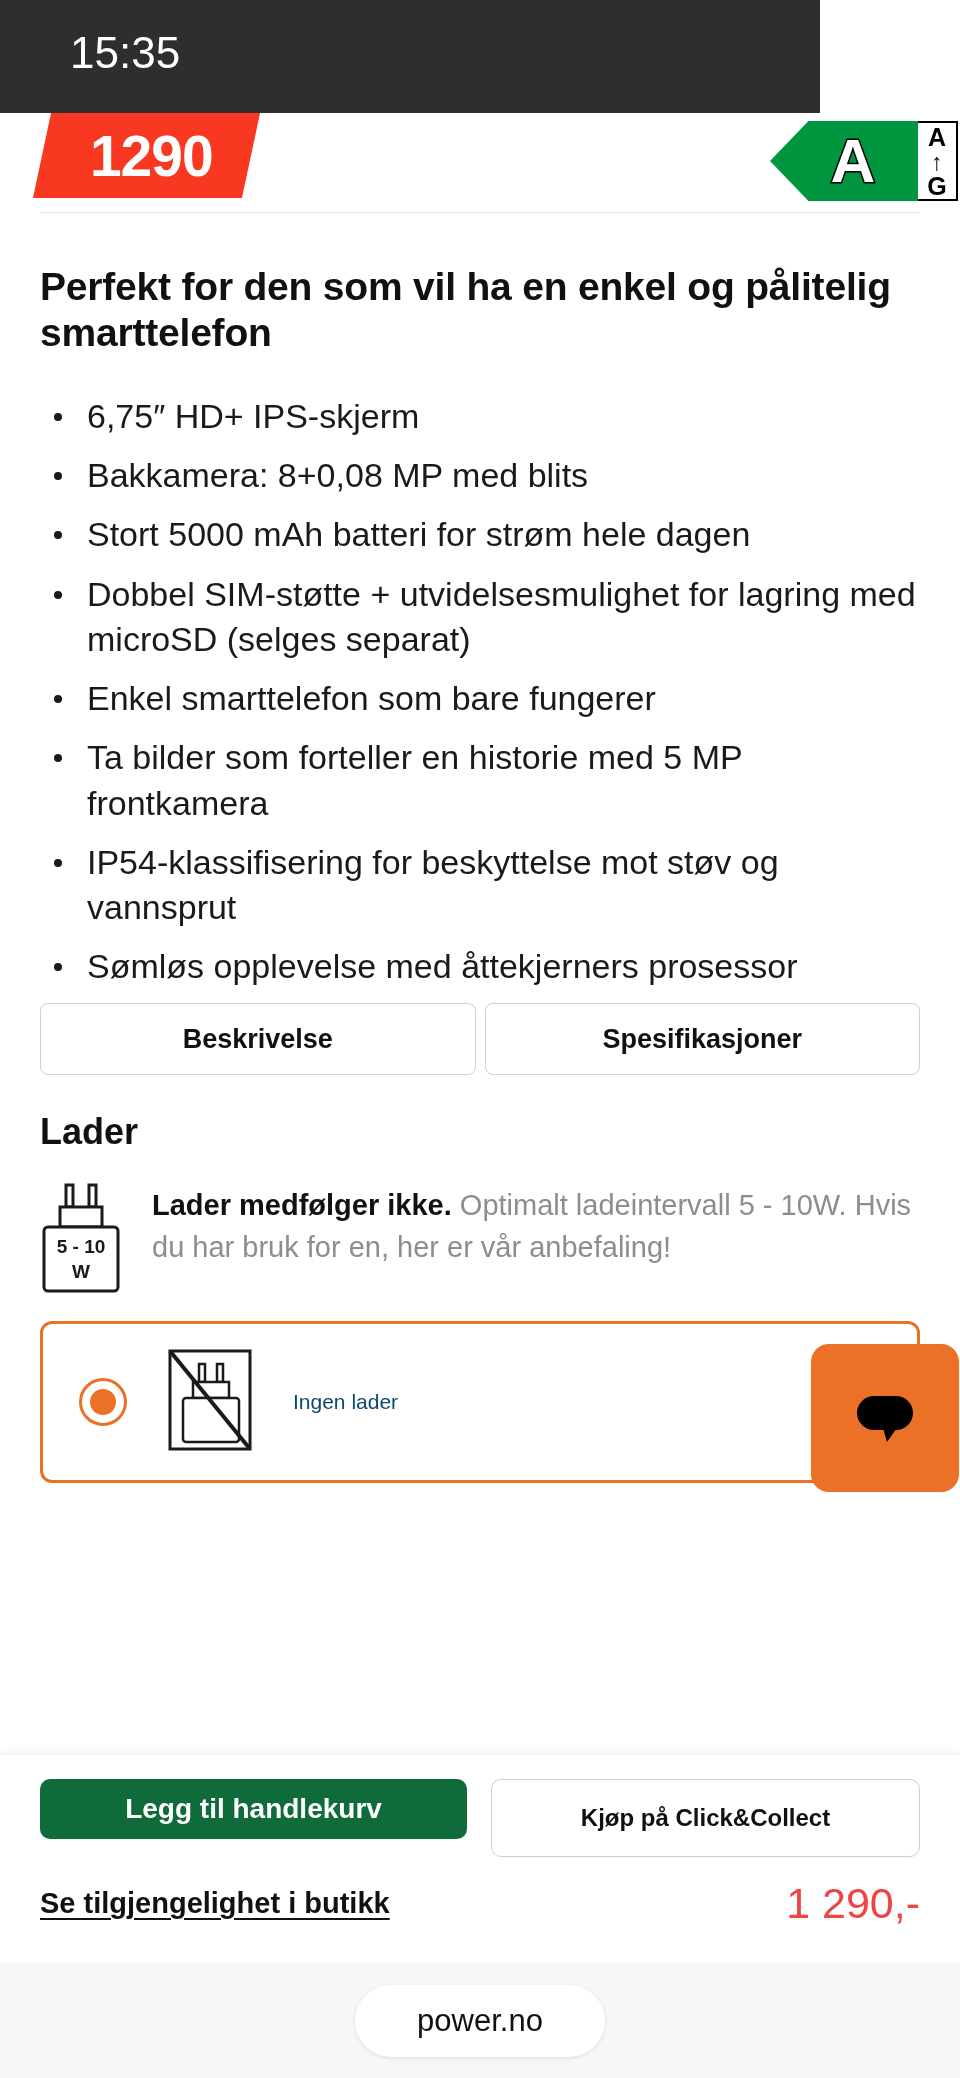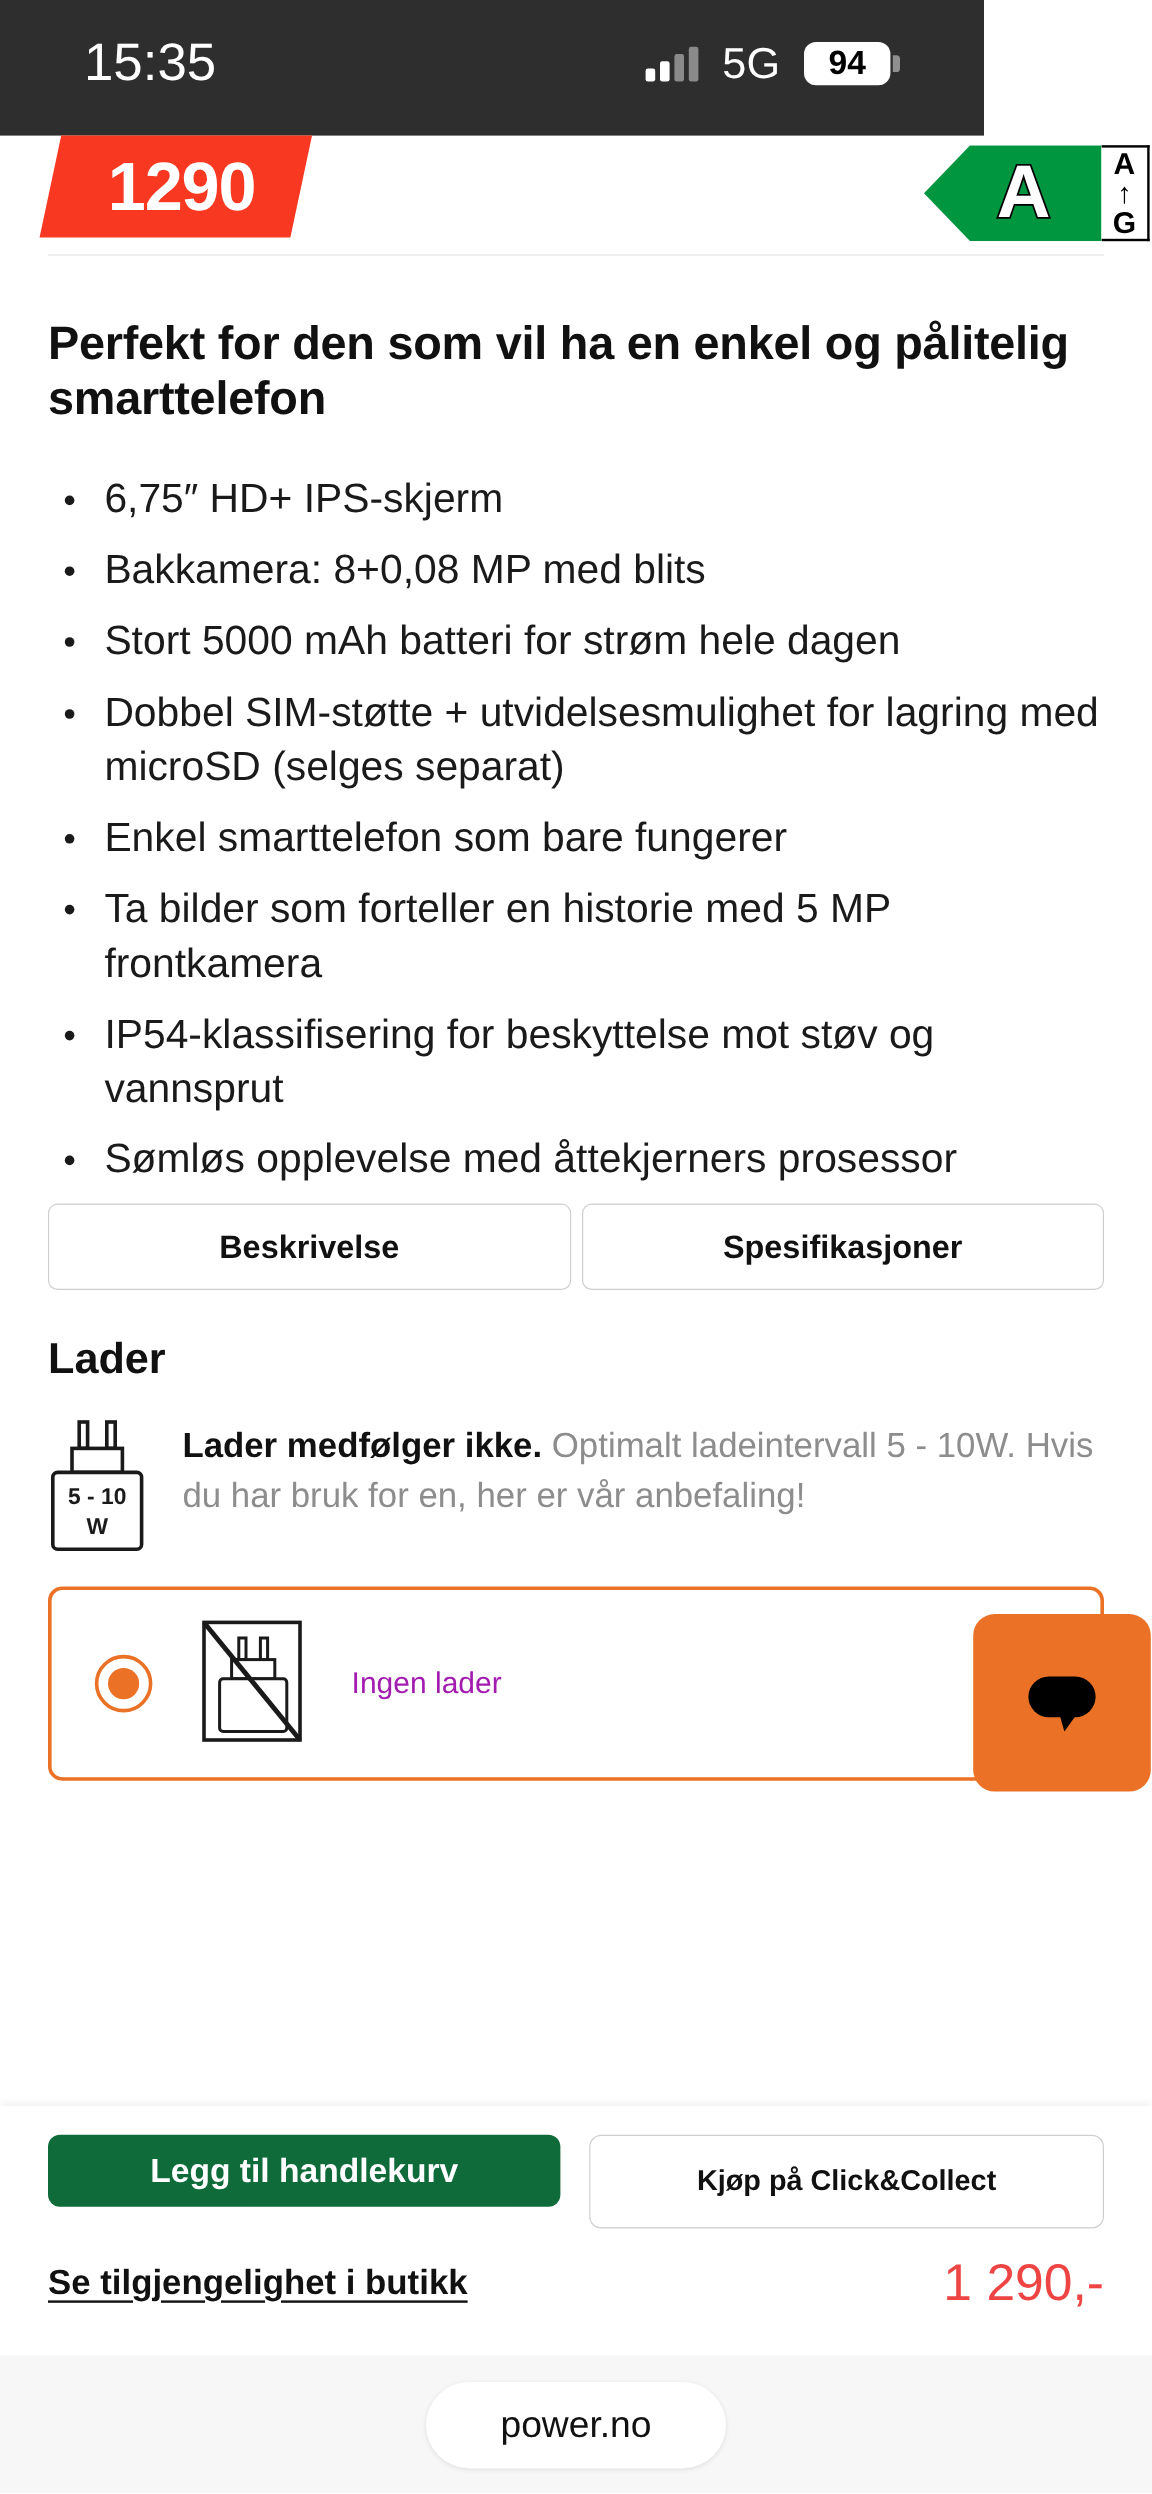--- a/index.html
+++ b/index.html
@@ -293,22 +293,22 @@
   }
   .radio i {
     display: block;
     width: 26px;
     height: 26px;
     border-radius: 50%;
     background: #ea7125;
   }
   .option-ico { width: 86px; flex: 0 0 86px; }
   .option-label {
-    font-size: 25px;
-    color: #a21caf;
+    font-size: 21px;
+    color: #0c4a6e;
   }
 
   .chat-fab {
     position: absolute;
     right: -42px;
     top: 20px;
     width: 148px;
     height: 148px;
     background: #ea7125;
     border-radius: 18px;
@@ -400,35 +400,20 @@
     box-shadow: 0 1px 4px rgba(0,0,0,0.10);
   }
 </style>
 </head>
 <body>
 
 <div id="app">
 
   <div class="statusbar">
     <div class="status-time">15:35</div>
-    <div class="status-right">
-      <div class="signal-bars">
-        <i></i>
-          <i></i>
-          <i></i>
-          <i></i>
-      </div>
-      <div class="net-type">5G</div>
-      <div class="battery">
-        <div class="battery-body">
-          <span class="battery-level">94</span>
-        </div>
-        <div class="battery-cap"></div>
-      </div>
-    </div>
   </div>
 
   <div class="top-row">
     <div class="price-flag">
       <span>1290</span>
     </div>
 
     <div class="energy-label">
       <div class="energy-arrow">
         <span>A</span>

